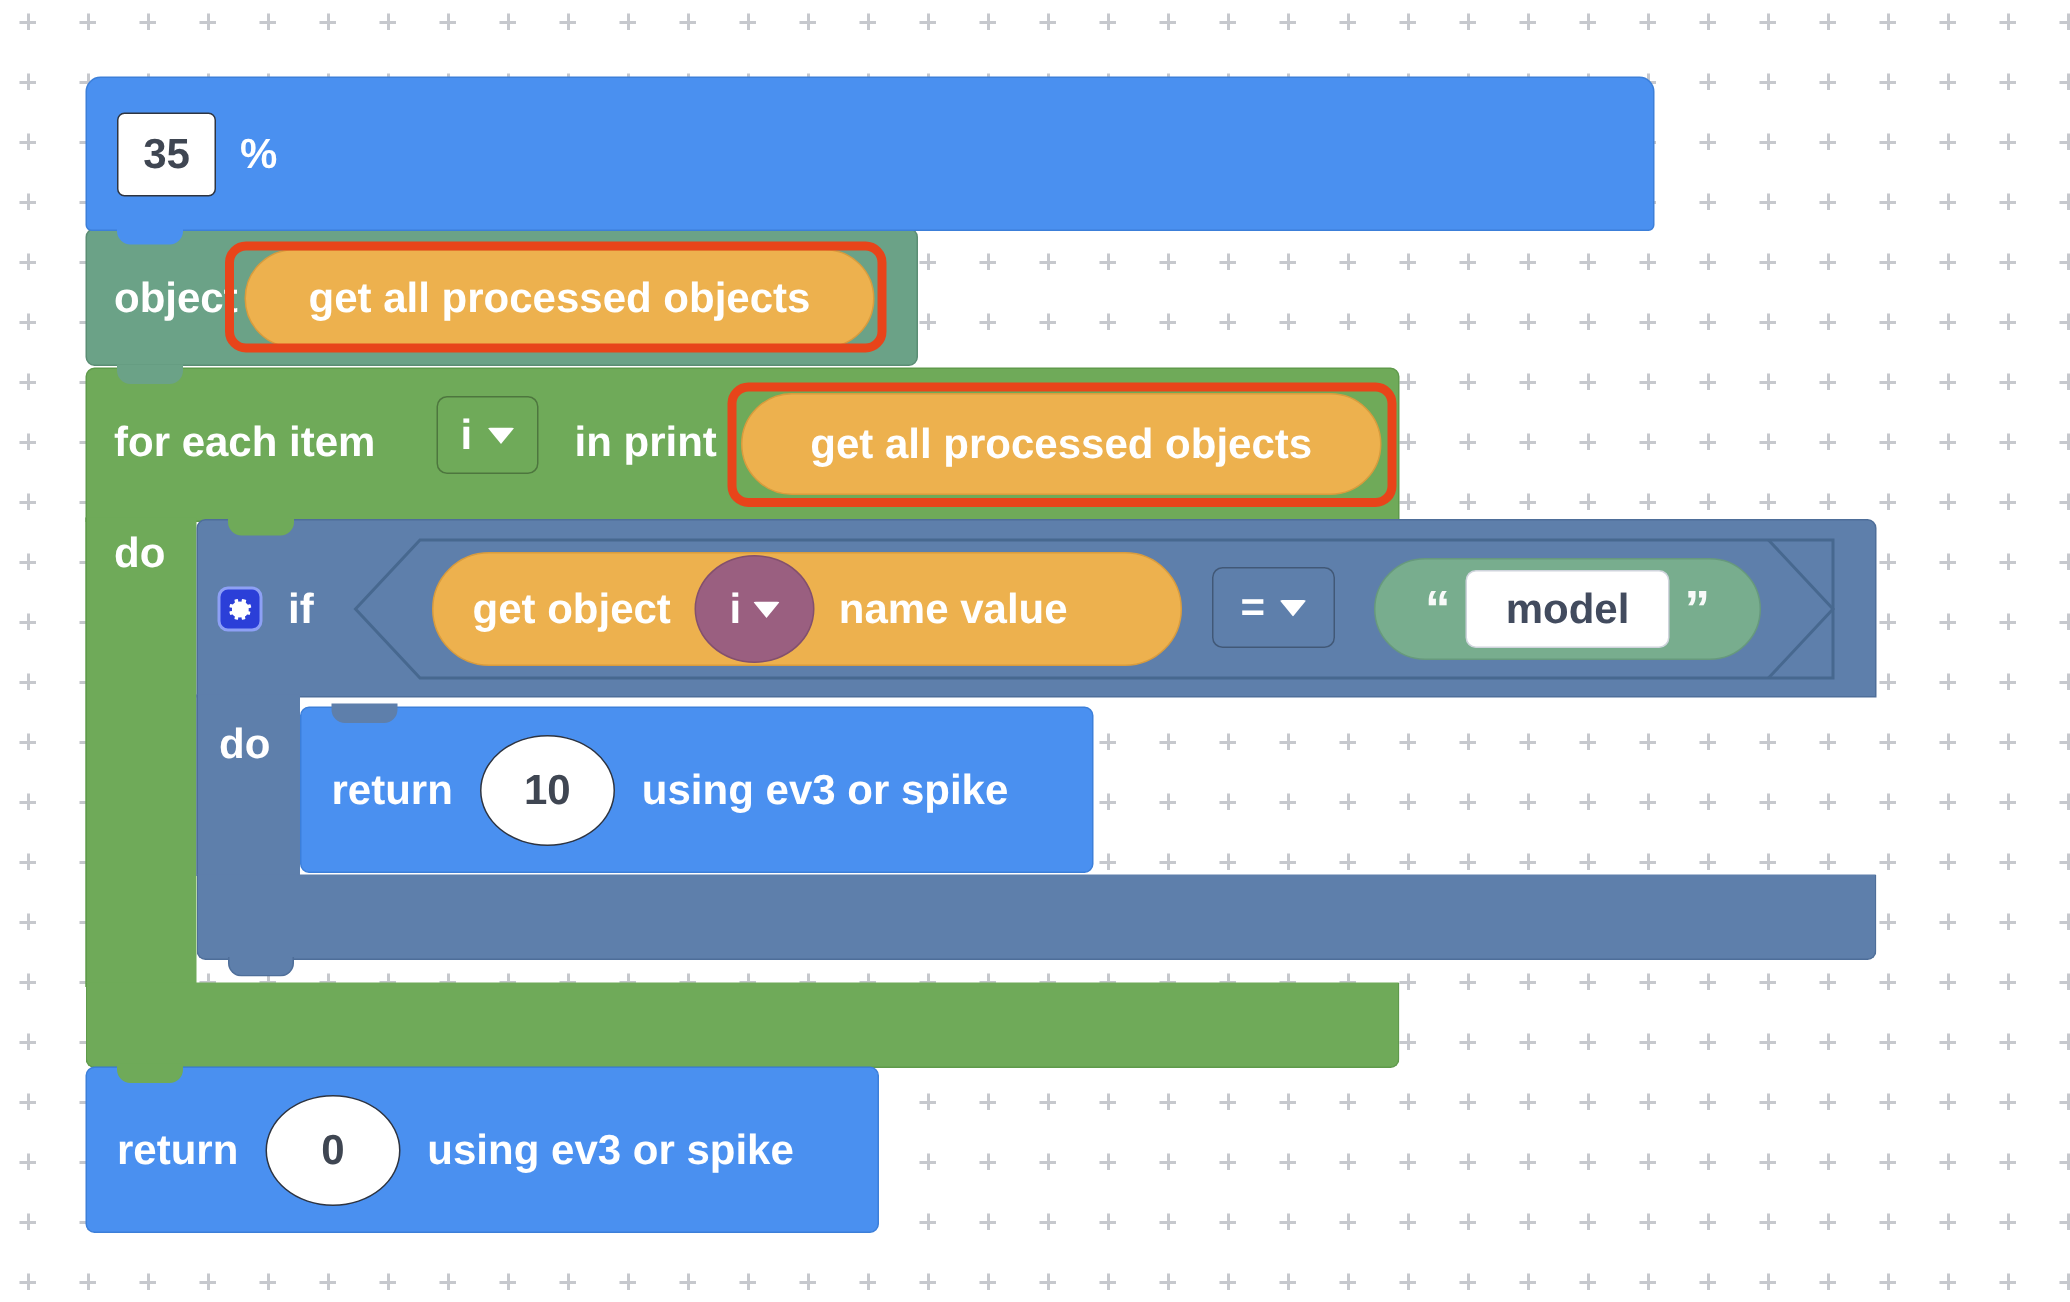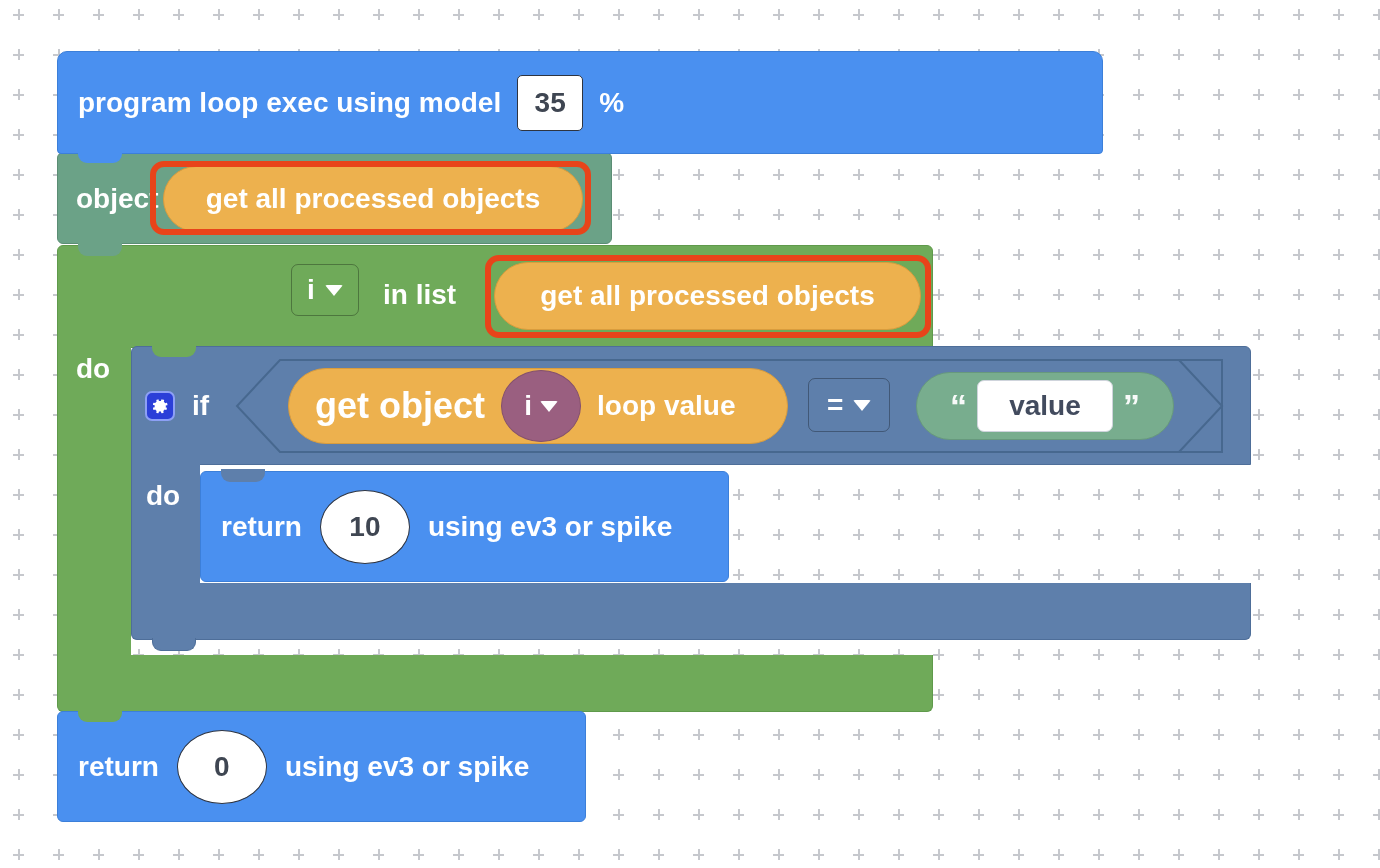--- a/index.html
+++ b/index.html
@@ -933,21 +933,20 @@
       <span class="plus" style="left: 1133px; top: 849px; --c: #c6c8cd;"></span>
       <span class="plus" style="left: 1173px; top: 849px; --c: #c6c8cd;"></span>
       <span class="plus" style="left: 1213px; top: 849px; --c: #c6c8cd;"></span>
       <span class="plus" style="left: 1253px; top: 849px; --c: #c6c8cd;"></span>
       <span class="plus" style="left: 1293px; top: 849px; --c: #c6c8cd;"></span>
       <span class="plus" style="left: 1333px; top: 849px; --c: #c6c8cd;"></span>
       <span class="plus" style="left: 1373px; top: 849px; --c: #c6c8cd;"></span>
     </div>
 
   <div class="blk c-blue" style="left:57px; top:51px; width:1046px; height:103px; border-radius:10px 10px 4px 4px; padding-left:20px; gap:16px; z-index:10;">
-    <span class="label" style="font-size:28px;">program loop exec using model</span>
 
 
 
     <div class="num-field" style="width:66px; height:56px; font-size:28px;">
       <span>35</span>
     </div>
 
     <span class="label" style="font-size:28px;">%</span>
   </div>
 
@@ -960,27 +959,28 @@
   <div class="blk c-orange" style="left:163px; top:166px; width:420px; height:66px; border-radius:33px; justify-content:center; z-index:12;">
     <span class="label" style="font-size:28px;">get all processed objects</span>
   </div>
 
   <div class="hl-ring" style="left:150px; top:161px; width:441px; height:74px;"></div>
 
   <div class="blk c-grass" style="left:57px; top:245px; width:876px; height:103px; border-radius:6px 6px 0 0; z-index:8;"></div>
 
   <div style="position:absolute; left:78px; top:243px; width:44px; height:13px; background:#6ba287; border-radius:0 0 9px 9px; z-index:11;"></div>
 
+  <span class="label" style="position:absolute; left:76px; top:279px; font-size:28px; font-weight:bold; color:#fff; z-index:12;">for each item</span>
 
   <div class="dropdown-field" style="position:absolute; left:291px; top:264px; font-size:28px; padding:11px 15px; z-index:12;">
     <span>i</span>
     <span class="caret"></span>
   </div>
 
-  <span class="label" style="position:absolute; left:383px; top:279px; font-size:28px; font-weight:bold; color:#fff; z-index:12;">in list</span>
+  <span class="label" style="position:absolute; left:383px; top:279px; font-size:28px; font-weight:bold; color:#fff; z-index:12;">in print</span>
 
   <div class="blk c-orange" style="left:494px; top:262px; width:427px; height:68px; border-radius:34px; justify-content:center; z-index:12;">
     <span class="label" style="font-size:28px;">get all processed objects</span>
   </div>
   <div class="hl-ring" style="left:485px; top:255px; width:446px; height:83px;"></div>
 
   <div style="position:absolute; left:57px; top:345px; width:74px; height:313px; background:#6faa59; border-left:1.5px solid #5f9a4b; border-right:none; z-index:8;"></div>
 
   <div style="position:absolute; left:57px; top:655px; width:876px; height:57px; background:#6faa59; border:1.5px solid #5f9a4b; border-top:none; border-radius:0 0 6px 6px; z-index:8;"></div>
 
@@ -998,39 +998,39 @@
   </div>
 
   <span class="label" style="position:absolute; left:192px; top:390px; font-size:28px; font-weight:bold; color:#fff; z-index:14;">if</span>
 
   <svg style="position:absolute; left:232px; top:358px; z-index:10;" width="995" height="96" viewBox="0 0 995 96" fill="none">
     <path d="M48 2 L990 2 L990 94 L48 94 L5 48 Z" stroke="#47688f" stroke-width="2" fill="none"></path>
     <path d="M947 2 L990 48 L947 94" stroke="#47688f" stroke-width="2" fill="none"></path>
   </svg>
 
   <div class="blk c-orange" style="left:288px; top:368px; width:500px; height:76px; border-radius:38px; padding-left:26px; gap:16px; z-index:14;">
-    <span class="label" style="font-size:36px;">get object</span>
+    <span class="label" style="font-size:28px;">get object</span>
 
     <div class="var-bubble c-purple" style="width:80px; height:72px; font-size:28px;">
       <span>i</span>
       <span class="caret"></span>
     </div>
 
-    <span class="label" style="font-size:28px;">loop value</span>
+    <span class="label" style="font-size:28px;">name value</span>
   </div>
 
   <div class="dropdown-field" style="position:absolute; left:808px; top:378px; font-size:28px; padding:12px 18px; z-index:14;">
     <span>=</span>
     <span class="caret"></span>
   </div>
 
   <div class="blk c-strgrn" style="left:916px; top:372px; width:258px; height:68px; border-radius:34px; padding:0 16px; gap:10px; justify-content:center; z-index:14;">
     <span class="quote" style="font-size:34px; line-height:0.6;">“</span>
     <div class="text-field" style="width:136px; height:52px; font-size:28px;">
-      <span>value</span>
+      <span>model</span>
     </div>
     <span class="quote" style="font-size:34px; line-height:0.6;">”</span>
   </div>
 
   <div style="position:absolute; left:131px; top:463px; width:69px; height:121px; background:#5e7fab; border-left:1.5px solid #4e6e99; z-index:9;"></div>
 
   <div style="position:absolute; left:131px; top:583px; width:1120px; height:57px; background:#5e7fab; border:1.5px solid #4e6e99; border-top:none; border-radius:0 0 6px 6px; z-index:9;"></div>
 
   <div style="position:absolute; left:152px; top:638px; width:44px; height:13px; background:#5e7fab; border:1.5px solid #4e6e99; border-top:none; border-radius:0 0 9px 9px; z-index:9;"></div>
 

